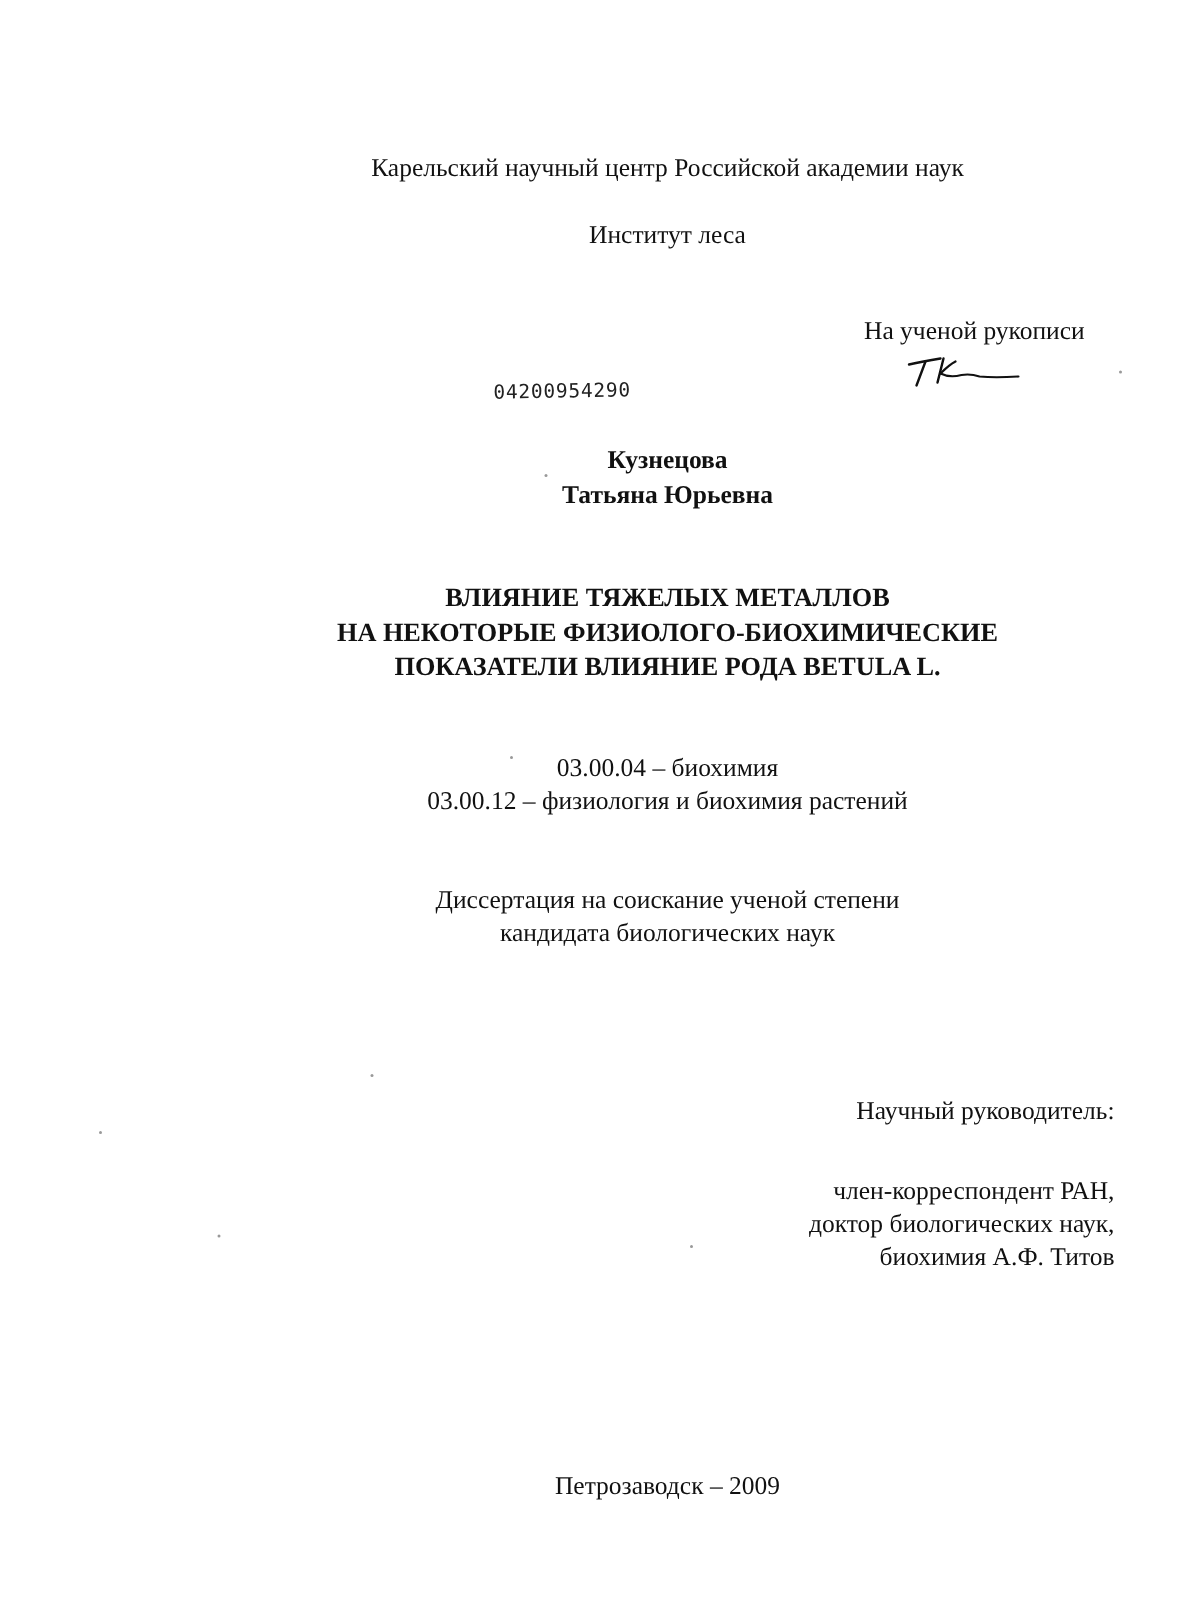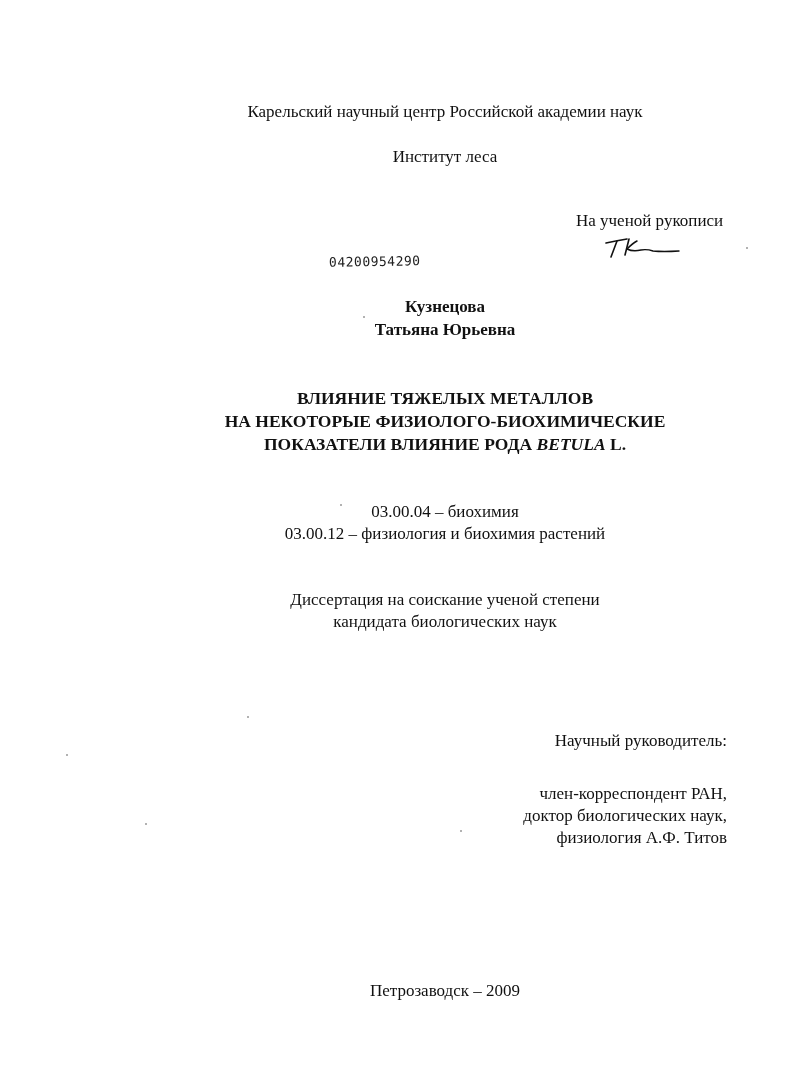--- a/index.html
+++ b/index.html
@@ -27,30 +27,30 @@
       white-space: nowrap;
       font-size: 17px;
       line-height: 20px;
     }
     .center {
       left: 0;
       width: 890px;
       text-align: center;
     }
     .right-block {
-      right: 68px;
+      right: 52px;
       text-align: right;
     }
     .bold { font-weight: bold; }
     .title {
       font-weight: bold;
       font-size: 17.5px;
       line-height: 24px;
     }
-    .italic { font-style: italic; }
+    .italic { }
     .barcode-num {
       position: absolute;
       left: 329px;
       top: 254px;
       font-family: "DejaVu Sans Mono", "Liberation Mono", monospace;
       font-size: 13px;
       letter-spacing: 0.5px;
       color: #222;
       transform: rotate(-1deg);
     }
@@ -99,21 +99,21 @@
 
   <div class="line center" style="top:502px; left:0; width:890px;">03.00.04 – биохимия</div>
   <div class="line center" style="top:524px; left:0; width:890px;">03.00.12 – физиология и биохимия растений</div>
 
   <div class="line center" style="top:590px; left:0; width:890px;">Диссертация на соискание ученой степени</div>
   <div class="line center" style="top:612px; left:0; width:890px;">кандидата биологических наук</div>
 
   <div class="line right-block" style="top:731px;">Научный руководитель:</div>
   <div class="line right-block" style="top:784px;">член-корреспондент РАН,</div>
   <div class="line right-block" style="top:806px;">доктор биологических наук,</div>
-  <div class="line right-block" style="top:828px;">физиология А.Ф. Титов</div>
+  <div class="line right-block" style="top:828px;">биохимия А.Ф. Титов</div>
 
   <div class="line center" style="top:981px; left:0; width:890px;">Петрозаводск – 2009</div>
 
   <div class="speck" style="left:247px; top:716px;"></div>
   <div class="speck" style="left:66px; top:754px;"></div>
   <div class="speck" style="left:460px; top:830px;"></div>
   <div class="speck" style="left:145px; top:823px;"></div>
   <div class="speck" style="left:363px; top:316px;"></div>
   <div class="speck" style="left:746px; top:247px;"></div>
   <div class="speck" style="left:340px; top:504px;"></div>

